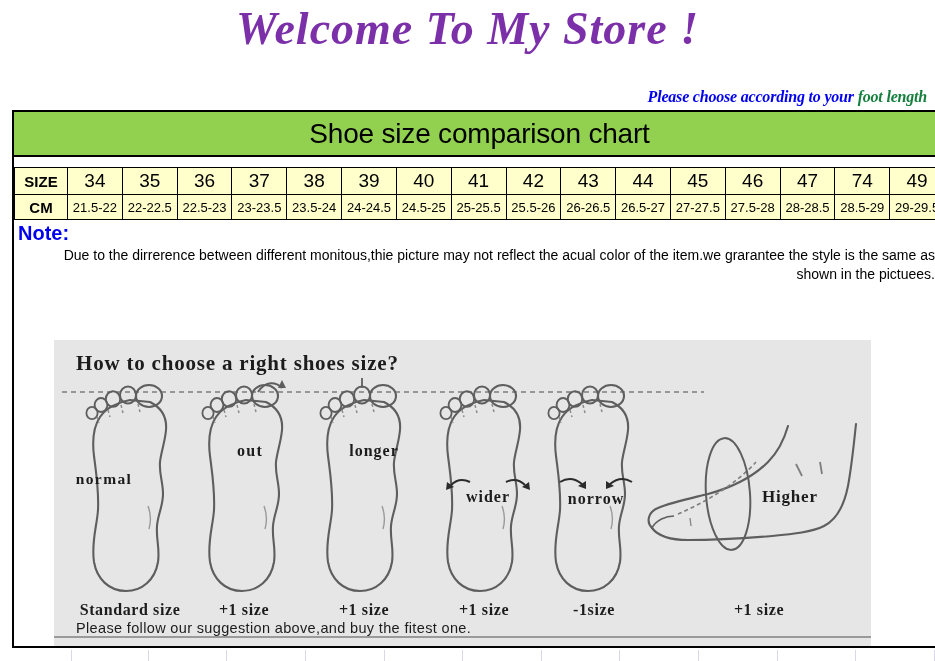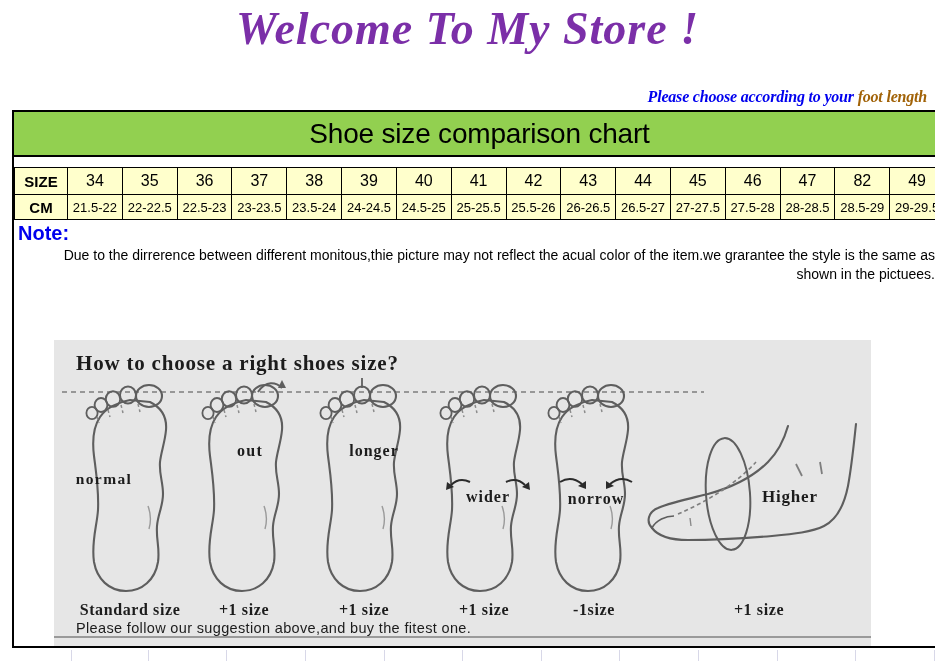--- a/index.html
+++ b/index.html
@@ -51,21 +51,21 @@
     top: 88px;
     font-family: "Liberation Serif", serif;
     font-weight: bold;
     font-style: italic;
     font-size: 16px;
     color: #0000ee;
     white-space: nowrap;
     letter-spacing: -0.2px;
   }
   #choose-line .hot {
-    color: #a16207;
+    color: #15803d;
     margin-top: 34px;
   }
 
   
   #chart-block {
     position: absolute;
     left: 12px;
     top: 110px;
     width: 935px;
     height: 538px;
@@ -110,21 +110,21 @@
     color: #000000;
     padding: 0;
   }
   #size-table .rowlabel {
     width: 52px;
     font-weight: bold;
     font-size: 15px;
   }
   #size-table tr.size-row td {
     height: 26px;
-    font-size: 16px;
+    font-size: 19px;
   }
   #size-table tr.cm-row td {
     height: 24px;
     font-size: 13px;
   }
   #size-table tr.size-row td.rowlabel,
   #size-table tr.cm-row td.rowlabel {
     font-size: 15px;
     font-weight: bold;
   }
@@ -225,21 +225,21 @@
           <td>38</td>
           <td>39</td>
           <td>40</td>
           <td>41</td>
           <td>42</td>
           <td>43</td>
           <td>44</td>
           <td>45</td>
           <td>46</td>
           <td>47</td>
-          <td>82</td>
+          <td>74</td>
           <td>49</td>
         </tr>
         <tr class="cm-row">
           <td class="rowlabel">CM</td>
           <td>21.5-22</td>
           <td>22-22.5</td>
           <td>22.5-23</td>
           <td>23-23.5</td>
           <td>23.5-24</td>
           <td>24-24.5</td>

